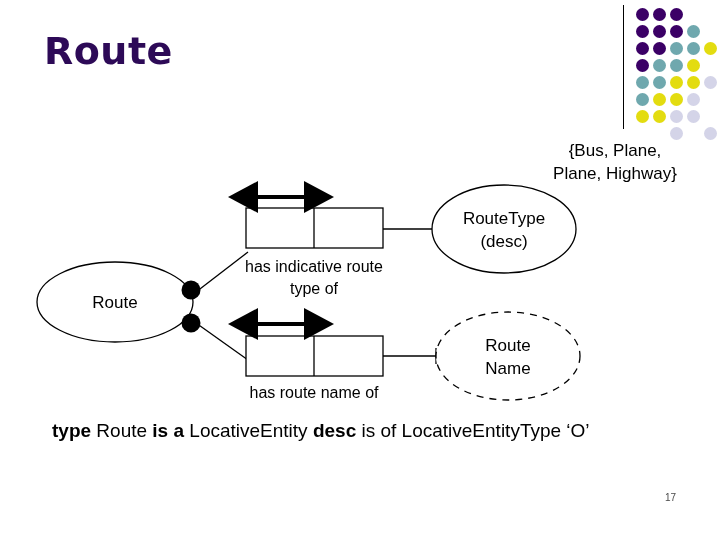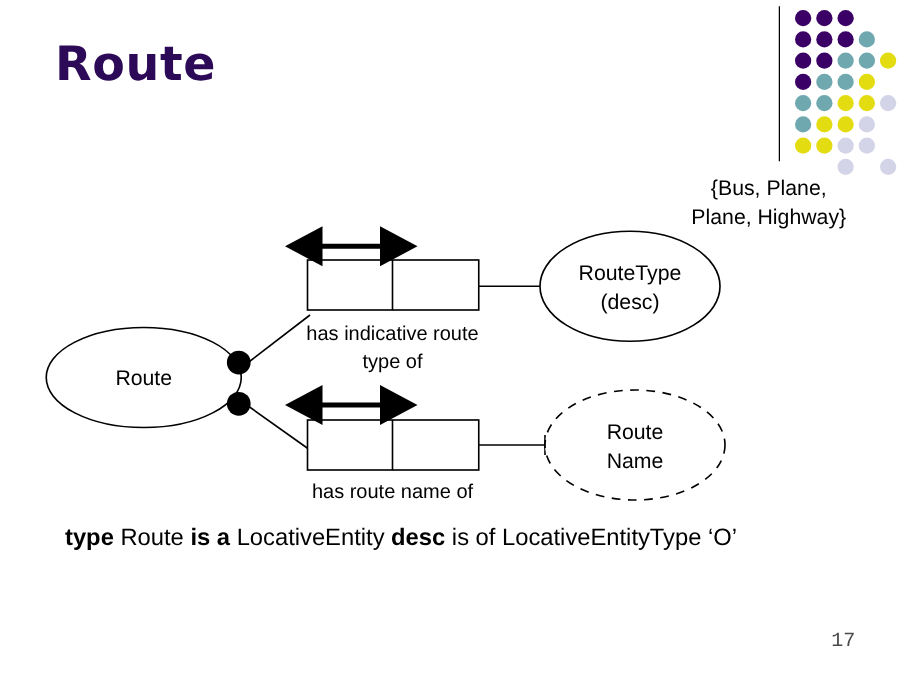--- a/index.html
+++ b/index.html
@@ -95,23 +95,23 @@
     font-size: 19px;
     color: #000000;
     white-space: nowrap;
   }
   #verbalization b { font-weight: bold; }
 
   
   #page-number {
     position: absolute;
     left: 665px;
-    top: 504px;
-    font-family: Liberation Mono, monospace;
-    font-size: 16px;
+    top: 492px;
+    font-family: Liberation Sans, sans-serif;
+    font-size: 10px;
     color: #4a4a4a;
   }
 </style>
 </head>
 <body>
 
 <div id="slide">
 
   <div id="slide-title">Route</div>
 

